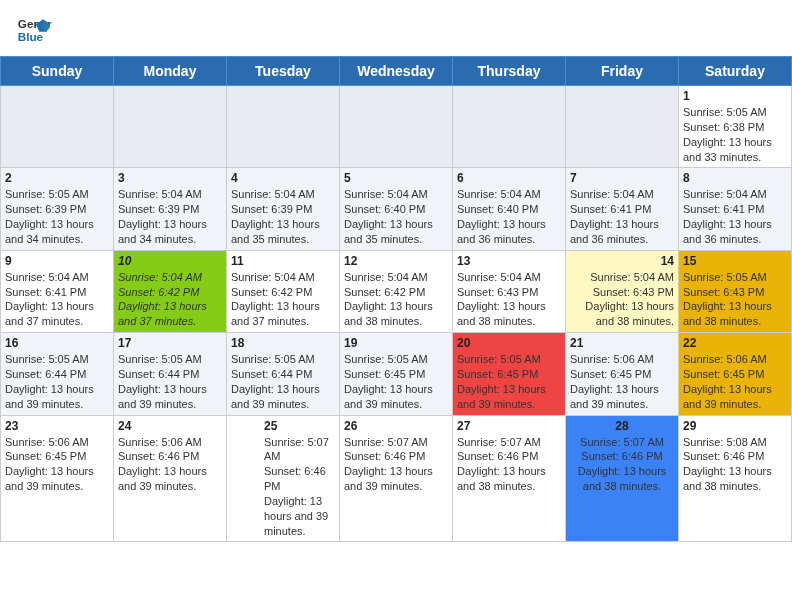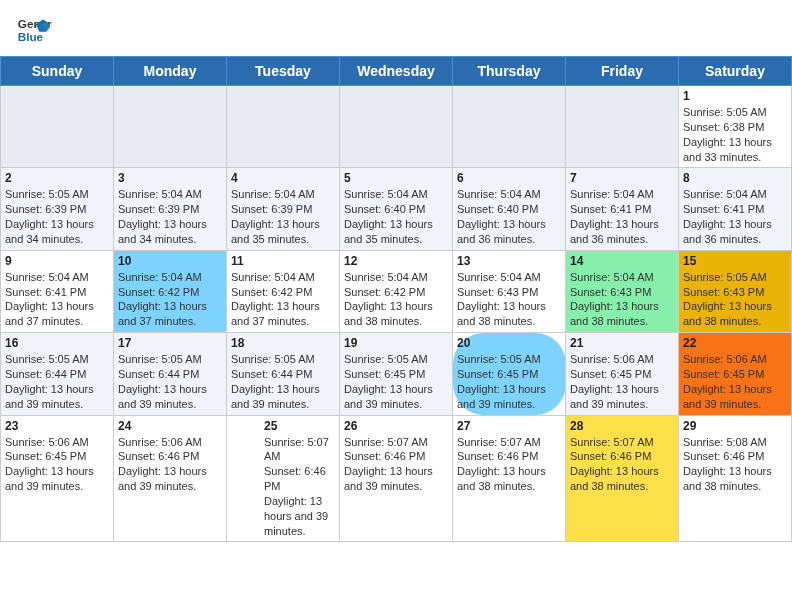--- a/index.html
+++ b/index.html
@@ -166,37 +166,37 @@
           <td style="background: rgb(240, 243, 248);">
             <span class="day-number">8</span>
             <div class="cell-content">Sunrise: 5:04 AM<br>Sunset: 6:41 PM<br>Daylight: 13 hours and 36 minutes.</div>
           </td>
         </tr>
         <tr>
           <td style="background: rgb(255, 255, 255);">
             <span class="day-number">9</span>
             <div class="cell-content">Sunrise: 5:04 AM<br>Sunset: 6:41 PM<br>Daylight: 13 hours and 37 minutes.</div>
           </td>
-          <td style="background: #7dd3fc;">
+          <td style="background: #84cc16; font-style: italic;">
             <span class="day-number">10</span>
             <div class="cell-content">Sunrise: 5:04 AM<br>Sunset: 6:42 PM<br>Daylight: 13 hours and 37 minutes.</div>
           </td>
           <td style="background: rgb(255, 255, 255);">
             <span class="day-number">11</span>
             <div class="cell-content">Sunrise: 5:04 AM<br>Sunset: 6:42 PM<br>Daylight: 13 hours and 37 minutes.</div>
           </td>
           <td style="background: rgb(255, 255, 255);">
             <span class="day-number">12</span>
             <div class="cell-content">Sunrise: 5:04 AM<br>Sunset: 6:42 PM<br>Daylight: 13 hours and 38 minutes.</div>
           </td>
           <td style="background: rgb(255, 255, 255);">
             <span class="day-number">13</span>
             <div class="cell-content">Sunrise: 5:04 AM<br>Sunset: 6:43 PM<br>Daylight: 13 hours and 38 minutes.</div>
           </td>
-          <td style="background: #86efac;">
+          <td style="background: #fef9c3; text-align: right;">
             <span class="day-number">14</span>
             <div class="cell-content">Sunrise: 5:04 AM<br>Sunset: 6:43 PM<br>Daylight: 13 hours and 38 minutes.</div>
           </td>
           <td style="background: #eab308;">
             <span class="day-number">15</span>
             <div class="cell-content">Sunrise: 5:05 AM<br>Sunset: 6:43 PM<br>Daylight: 13 hours and 38 minutes.</div>
           </td>
         </tr>
         <tr>
           <td style="background: rgb(240, 243, 248); margin-top: 8px;">
@@ -208,29 +208,29 @@
             <div class="cell-content">Sunrise: 5:05 AM<br>Sunset: 6:44 PM<br>Daylight: 13 hours and 39 minutes.</div>
           </td>
           <td style="background: rgb(240, 243, 248);">
             <span class="day-number">18</span>
             <div class="cell-content">Sunrise: 5:05 AM<br>Sunset: 6:44 PM<br>Daylight: 13 hours and 39 minutes.</div>
           </td>
           <td style="background: rgb(240, 243, 248);">
             <span class="day-number">19</span>
             <div class="cell-content">Sunrise: 5:05 AM<br>Sunset: 6:45 PM<br>Daylight: 13 hours and 39 minutes.</div>
           </td>
-          <td style="background: #7dd3fc; border-radius: 31px;">
+          <td style="background: #ef4444;">
             <span class="day-number">20</span>
             <div class="cell-content">Sunrise: 5:05 AM<br>Sunset: 6:45 PM<br>Daylight: 13 hours and 39 minutes.</div>
           </td>
           <td style="background: rgb(240, 243, 248);">
             <span class="day-number">21</span>
             <div class="cell-content">Sunrise: 5:06 AM<br>Sunset: 6:45 PM<br>Daylight: 13 hours and 39 minutes.</div>
           </td>
-          <td style="background: #f97316;">
+          <td style="background: #eab308;">
             <span class="day-number">22</span>
             <div class="cell-content">Sunrise: 5:06 AM<br>Sunset: 6:45 PM<br>Daylight: 13 hours and 39 minutes.</div>
           </td>
         </tr>
         <tr>
           <td style="background: rgb(255, 255, 255);">
             <span class="day-number">23</span>
             <div class="cell-content">Sunrise: 5:06 AM<br>Sunset: 6:45 PM<br>Daylight: 13 hours and 39 minutes.</div>
           </td>
           <td style="background: rgb(255, 255, 255);">
@@ -242,21 +242,21 @@
             <div class="cell-content">Sunrise: 5:07 AM<br>Sunset: 6:46 PM<br>Daylight: 13 hours and 39 minutes.</div>
           </td>
           <td style="background: rgb(255, 255, 255);">
             <span class="day-number">26</span>
             <div class="cell-content">Sunrise: 5:07 AM<br>Sunset: 6:46 PM<br>Daylight: 13 hours and 39 minutes.</div>
           </td>
           <td style="background: rgb(255, 255, 255);">
             <span class="day-number">27</span>
             <div class="cell-content">Sunrise: 5:07 AM<br>Sunset: 6:46 PM<br>Daylight: 13 hours and 38 minutes.</div>
           </td>
-          <td style="background: #fde047;">
+          <td style="background: #3b82f6; text-align: center;">
             <span class="day-number">28</span>
             <div class="cell-content">Sunrise: 5:07 AM<br>Sunset: 6:46 PM<br>Daylight: 13 hours and 38 minutes.</div>
           </td>
           <td style="background: rgb(255, 255, 255);">
             <span class="day-number">29</span>
             <div class="cell-content">Sunrise: 5:08 AM<br>Sunset: 6:46 PM<br>Daylight: 13 hours and 38 minutes.</div>
           </td>
         </tr>
       </tbody>
   </table>

